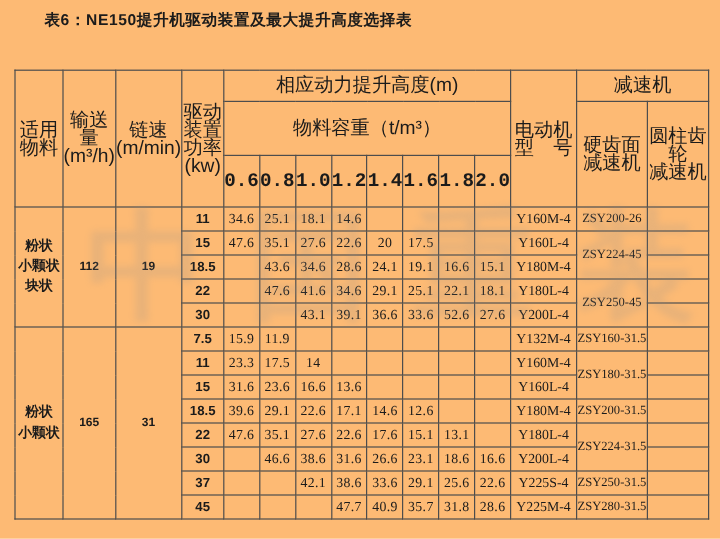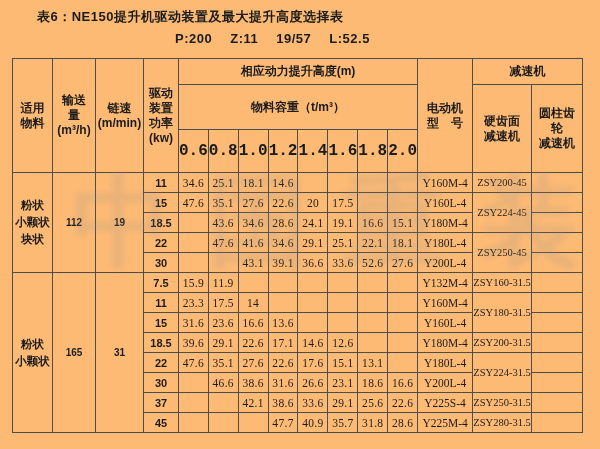--- a/index.html
+++ b/index.html
@@ -29,37 +29,34 @@
   table.sel{
     position:absolute;left:12px;top:58px;
     border-collapse:collapse;table-layout:fixed;
   }
   table.sel td{
     border:1px solid #4d4d4d;
     padding:0;text-align:center;vertical-align:middle;overflow:hidden;
   }
   tr.hr1{height:26px;} tr.hr2{height:45px;} tr.hr3{height:43px;}
   tr.dr{height:20px;}
-  .hc{font-size:12px;font-weight:bold;white-space:pre-line;line-height:15px;}
+  .hc{font-size:16px;font-weight:normal;white-space:pre-line;line-height:15px;}
   .den{font-family:Liberation Mono, monospace;font-size:16px;font-weight:bold;margin-left:12px;}
   .val{font-family:"Liberation Serif",serif;font-size:11.5px;text-align:left;padding-left:2px;letter-spacing:0.3px;}
   .pw{font-size:11px;font-weight:bold;}
   .cap{font-size:10px;font-weight:bold;margin-top:44px;}
   .mat{font-family:"Liberation Serif",serif;font-size:11.5px;white-space:pre-line;line-height:17px;font-weight:bold;}
   .motor{font-family:"Liberation Serif",serif;font-size:11.5px;margin-top:38px;}
   .red{font-family:"Liberation Serif",serif;font-size:10.5px;}
 </style>
 </head>
 <body>
 
 <div id="screen">
   <div class="title">表6：NE150提升机驱动装置及最大提升高度选择表</div>
-  <div class="params">
-    <span>P:200</span><span>Z:11</span><span>19/57</span><span>L:52.5</span>
-  </div>
 
   <table class="sel">
     <colgroup>
       <col style="width:40px">
         <col style="width:43px">
         <col style="width:48px">
         <col style="width:35px">
       <col style="width:29px">
         <col style="width:29px">
         <col style="width:30px">
@@ -119,21 +116,21 @@
         <td class="pw">11</td>
         <td class="val">34.6</td>
         <td class="val">25.1</td>
         <td class="val">18.1</td>
         <td class="val">14.6</td>
         <td class="val"></td>
         <td class="val"></td>
         <td class="val"></td>
         <td class="val"></td>
         <td class="motor">Y160M-4</td>
-        <td class="red">ZSY200-45</td>
+        <td class="red">ZSY200-26</td>
         <td></td>
       </tr>
       <tr class="dr">
         <td class="pw">15</td>
         <td class="val">47.6</td>
         <td class="val">35.1</td>
         <td class="val">27.6</td>
         <td class="val">22.6</td>
         <td class="val">20</td>
         <td class="val">17.5</td>

